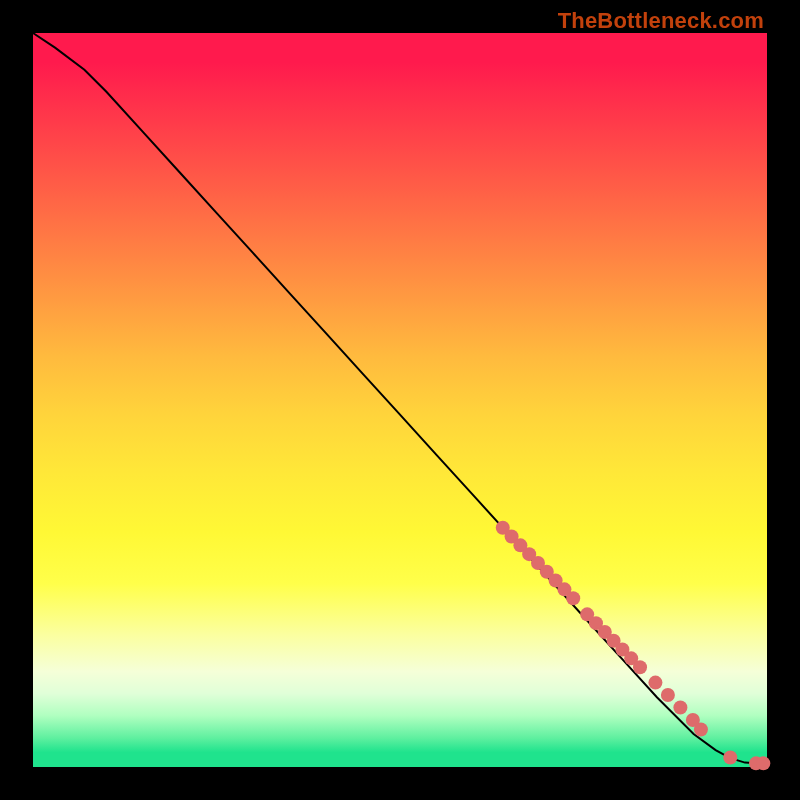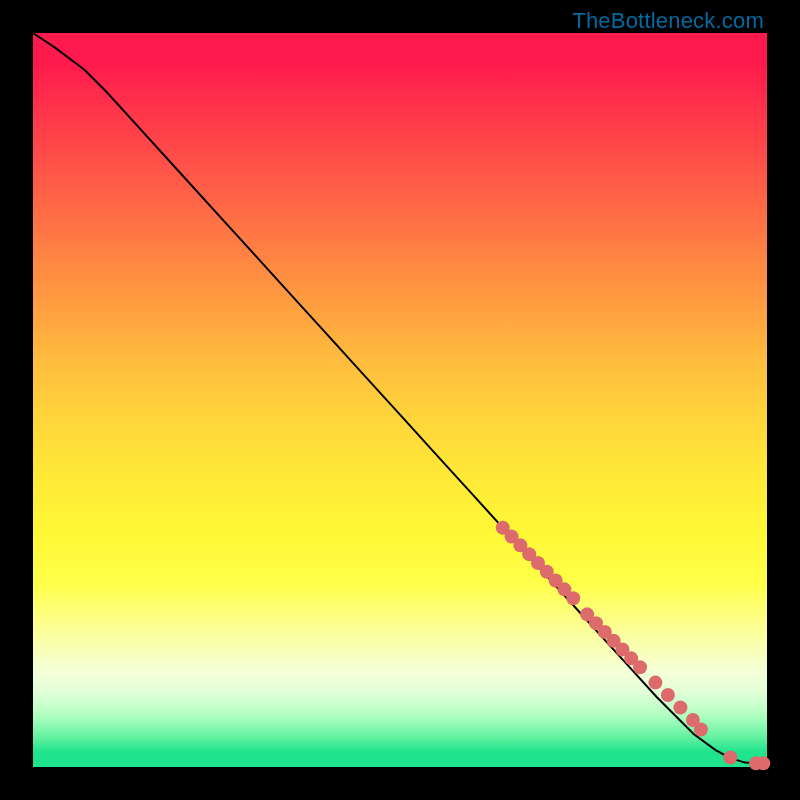--- a/index.html
+++ b/index.html
@@ -36,22 +36,22 @@
       #1fe38d 98%,
       #1fe38d 100%
     );
   }
   .watermark {
     position: absolute;
     right: 36px;
     top: 8px;
     font-family: Arial, Helvetica, sans-serif;
     font-size: 22px;
-    font-weight: 400;
-    color: #0369a1;
+    font-weight: 700;
+    color: #c2410c;
     letter-spacing: 0.2px;
   }
   svg.overlay {
     position: absolute;
     left: 33px;
     top: 33px;
     width: 734px;
     height: 734px;
     overflow: visible;
   }

